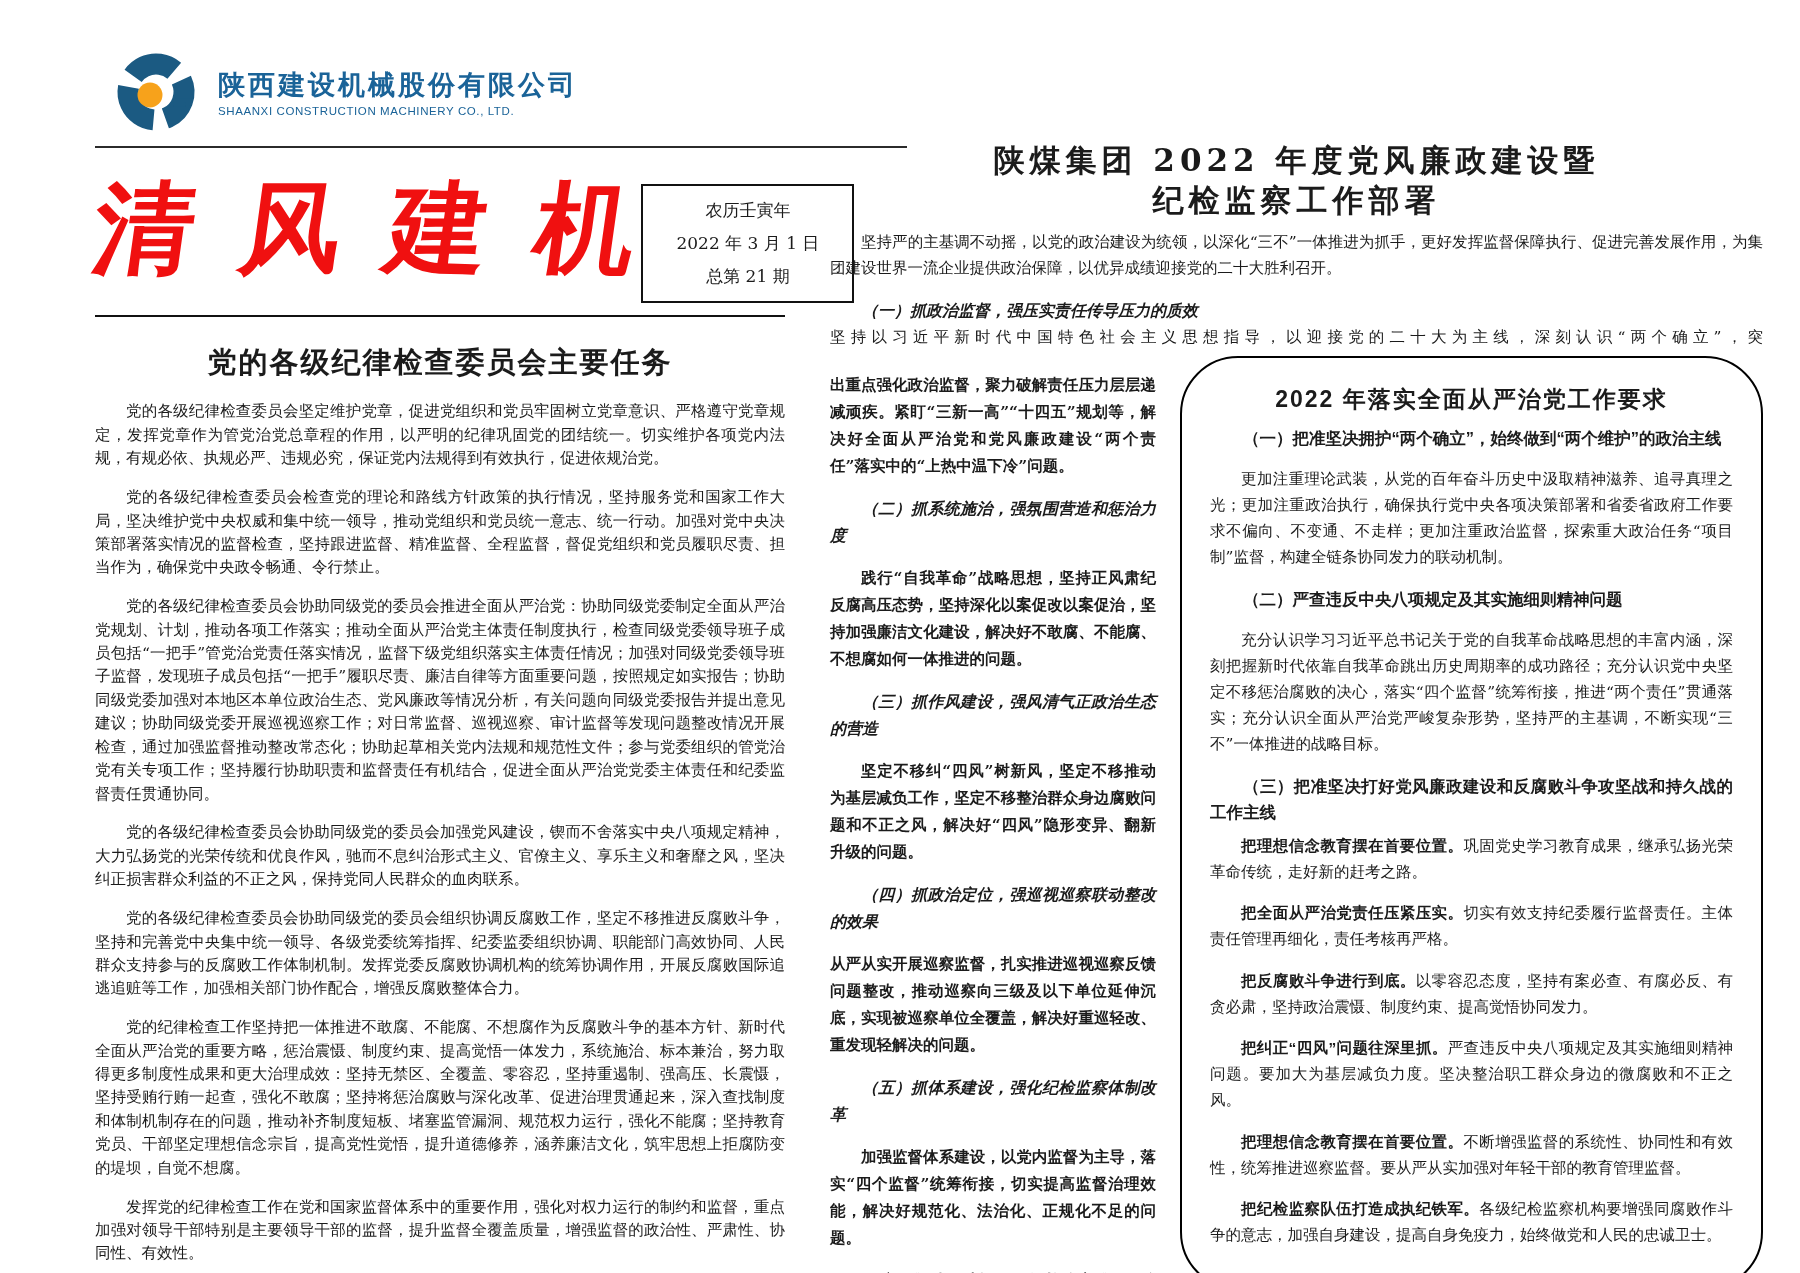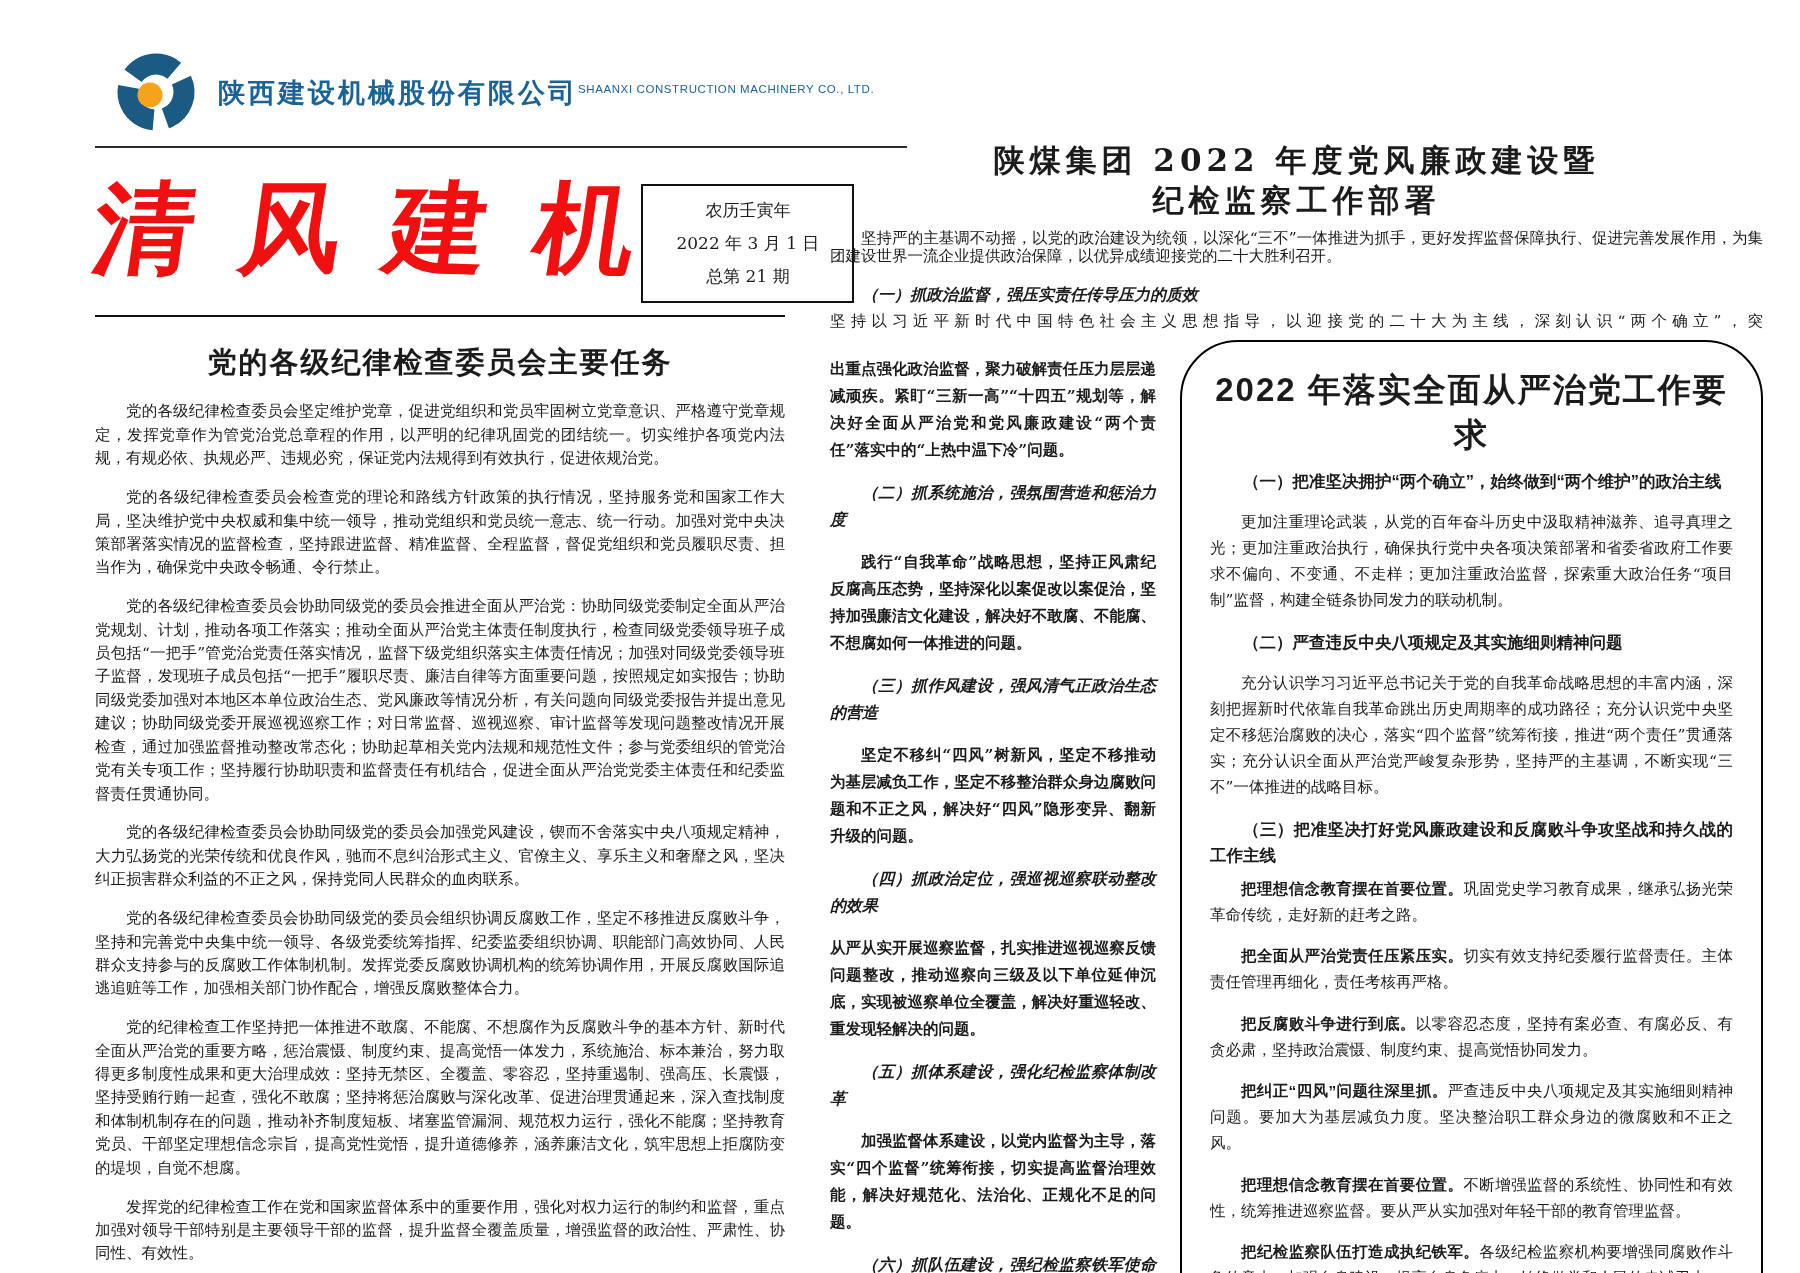--- a/index.html
+++ b/index.html
@@ -4,21 +4,21 @@
 <style>
   html,body { margin:0; padding:0; background:#e8e8e8; }
   .page {
     position:relative; width:1800px; height:1273px; margin:0 auto;
     background:#ffffff; overflow:hidden;
     font-family:"DejaVu Serif", serif; color:#1b1b1b;
   }
 
   
   .logo-block { position:absolute; left:112px; top:48px; display:flex; align-items:center; gap:14px; }
-  .logo-text  { display:flex; flex-direction:row; }
+  .logo-text  { display:flex; flex-direction:column; }
   .company-cn { font-family:"Liberation Sans", sans-serif; font-size:27px; font-weight:bold; color:#1a6398; letter-spacing:3px; line-height:1.1; }
   .company-en { font-family:"Liberation Sans", sans-serif; font-size:11.5px; color:#1a6398; letter-spacing:0.6px; margin-top:4px; }
   .header-rule { position:absolute; left:95px; top:146px; width:812px; height:2px; background:#2b2b2b; }
 
   
   .left-col { position:absolute; left:95px; top:168px; width:690px; }
   .masthead-row { display:flex; justify-content:space-between; align-items:flex-start; }
   .brand-title {
     display:inline-block; transform:skewX(-8deg);
     font-size:100px; font-weight:bold; color:#f01010;
@@ -28,30 +28,30 @@
     margin-top:16px; border:2px solid #111; padding:8px 33px;
     text-align:center; font-size:17px; line-height:1.95; white-space:nowrap;
   }
   .left-rule { margin-top:12px; height:2px; background:#111; }
   .article-title { margin:26px 0 17px; text-align:center; font-size:29px; font-weight:bold; letter-spacing:2px; }
   .body-para { font-size:15.5px; line-height:23.4px; text-align:justify; text-indent:2em; }
 
   
   .right-col { position:absolute; left:830px; top:140px; width:933px; }
   .headline { text-align:center; font-weight:bold; font-size:31px; line-height:40px; letter-spacing:5px; }
-  .intro { margin-top:9px; font-size:15.5px; line-height:18px; text-align:justify; text-indent:2em; }
+  .intro { margin-top:9px; font-size:15.5px; line-height:26px; text-align:justify; text-indent:2em; }
   .sec-header { font-weight:bold; font-style:italic; font-size:16px; line-height:27px; text-indent:2em; }
   .lead-line { font-size:15.5px; line-height:27px; text-align:justify; text-align-last:justify; }
   .wrap-row { display:flex; align-items:flex-start; margin-top:5px; }
   .narrow-col { width:326px; margin-right:24px; font-size:15.5px; line-height:27px; text-align:justify; }
   .narrow-col .sec-body { text-indent:2em;font-weight:bold; }
   .narrow-col .no-indent { text-indent:0; }
 
   .req-box { flex:1; border:2.5px solid #000; border-radius:58px; padding:20px 28px 24px; }
-  .box-title { text-align:center; font-family:"Liberation Sans", sans-serif; font-weight:bold; font-size:33px; letter-spacing:2px; margin:6px 0 10px; }
+  .box-title { text-align:center; font-family:"Liberation Sans", sans-serif; font-weight:bold; font-size:23px; letter-spacing:2px; margin:6px 0 10px; }
   .box-sec-header { font-family:"Liberation Sans", sans-serif; font-weight:bold; font-size:16.5px; line-height:26px; text-indent:2em; text-align:justify; }
   .box-para { font-size:15.5px; line-height:26px; text-align:justify; text-indent:2em; }
   .box-item { font-size:15.5px; line-height:26px; text-align:justify; text-indent:2em;margin-top:8px; }
   .box-item .lead { font-family:"Liberation Sans", sans-serif; font-weight:bold; }
 </style>
 </head>
 <body>
 
 <div class="page">
 

